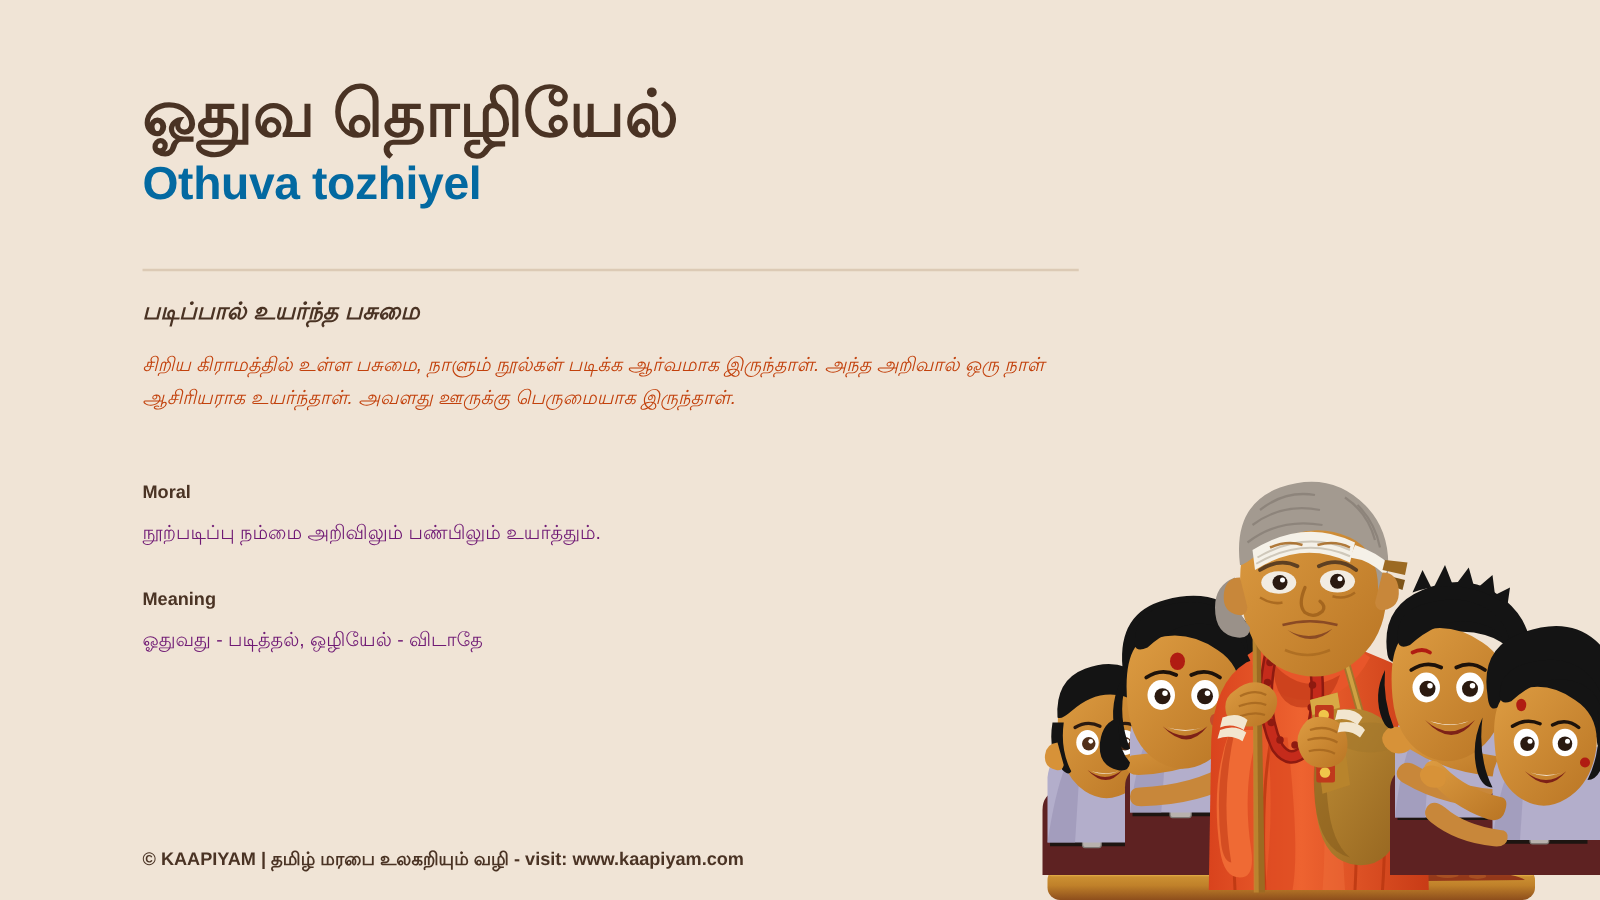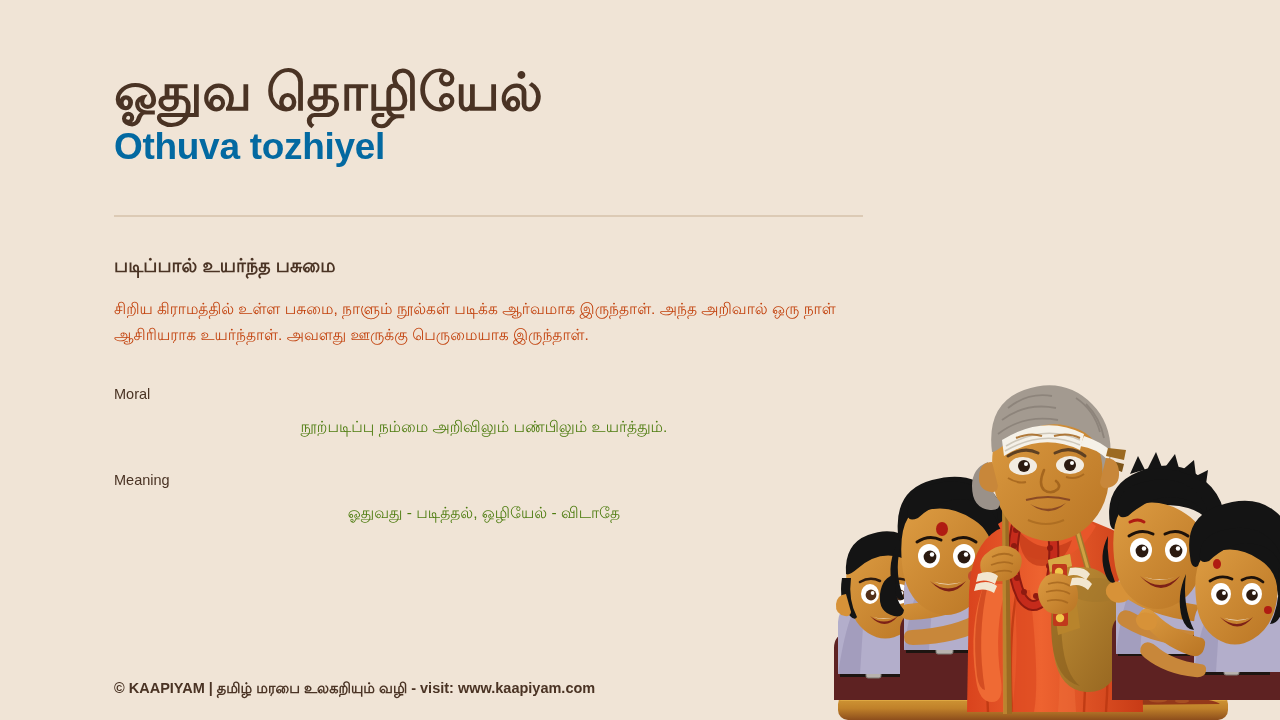--- a/index.html
+++ b/index.html
@@ -58,23 +58,24 @@
     top: 215px;
     width: 749px;
     height: 2px;
     background: #dccab5;
     z-index: 5;
   }
 
   #body-block {
     position: absolute;
     left: 114px;
-    top: 254px;
+    top: 238px;
     width: 745px;
     z-index: 5;
+    font-style: italic;
   }
 
   .story-heading {
     font-size: 19px;
     font-weight: 700;
     color: #4a3324;
     line-height: 1.3;
     margin: 0 0 17px 0;
   }
 
@@ -82,33 +83,32 @@
     font-size: 15.5px;
     font-weight: 400;
     color: #c2410c;
     line-height: 1.72;
     margin: 0;
     max-width: 740px;
   }
 
   .sub-label {
     font-size: 14.5px;
-    font-weight: 400;
+    font-weight: 700;
     color: #4a3324;
     line-height: 1.3;
     margin: 0 0 11px 0;
   }
 
   .sub-value {
     font-size: 15.5px;
     font-weight: 400;
-    color: #4d7c0f;
+    color: #701a75;
     line-height: 1.6;
     margin: 0;
-    text-align: center;
   }
 
   #moral-block { position: absolute; left: 114px; top: 385px; width: 740px; z-index: 5; }
   #meaning-block { position: absolute; left: 114px; top: 471px; width: 740px; z-index: 5; }
 
   #footer {
     position: absolute;
     left: 114px;
     top: 678px;
     font-size: 14.5px;

